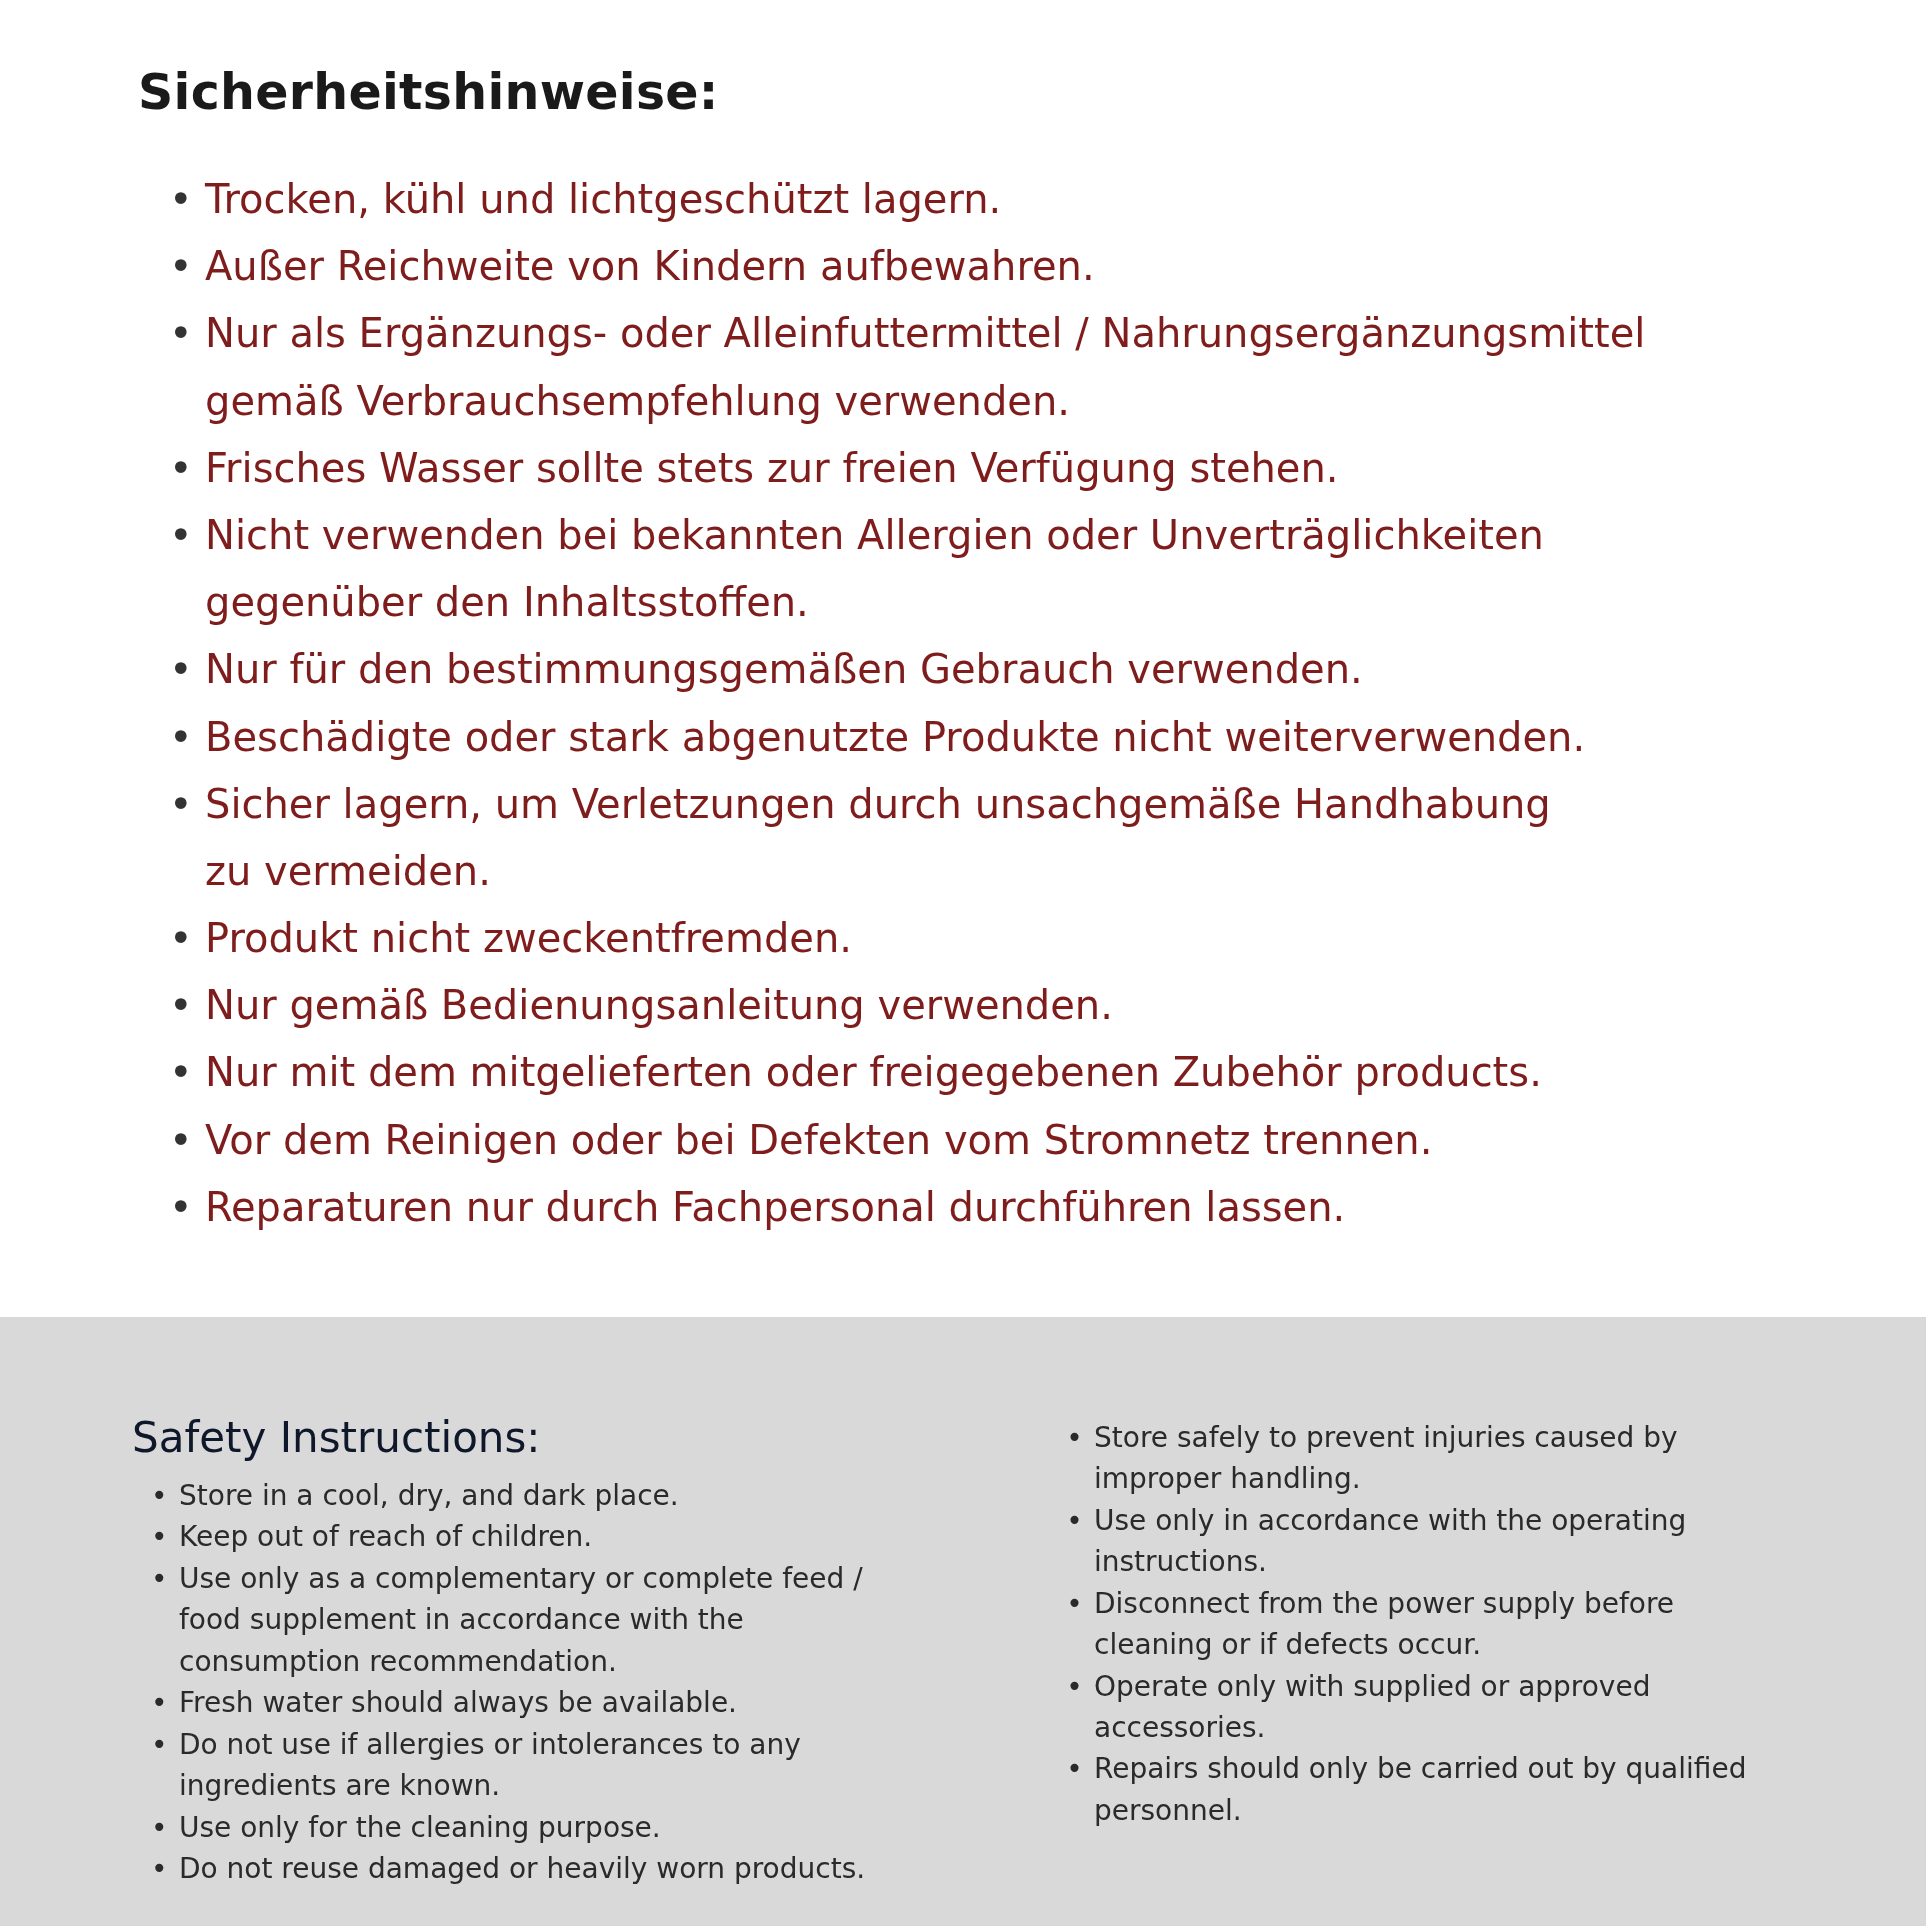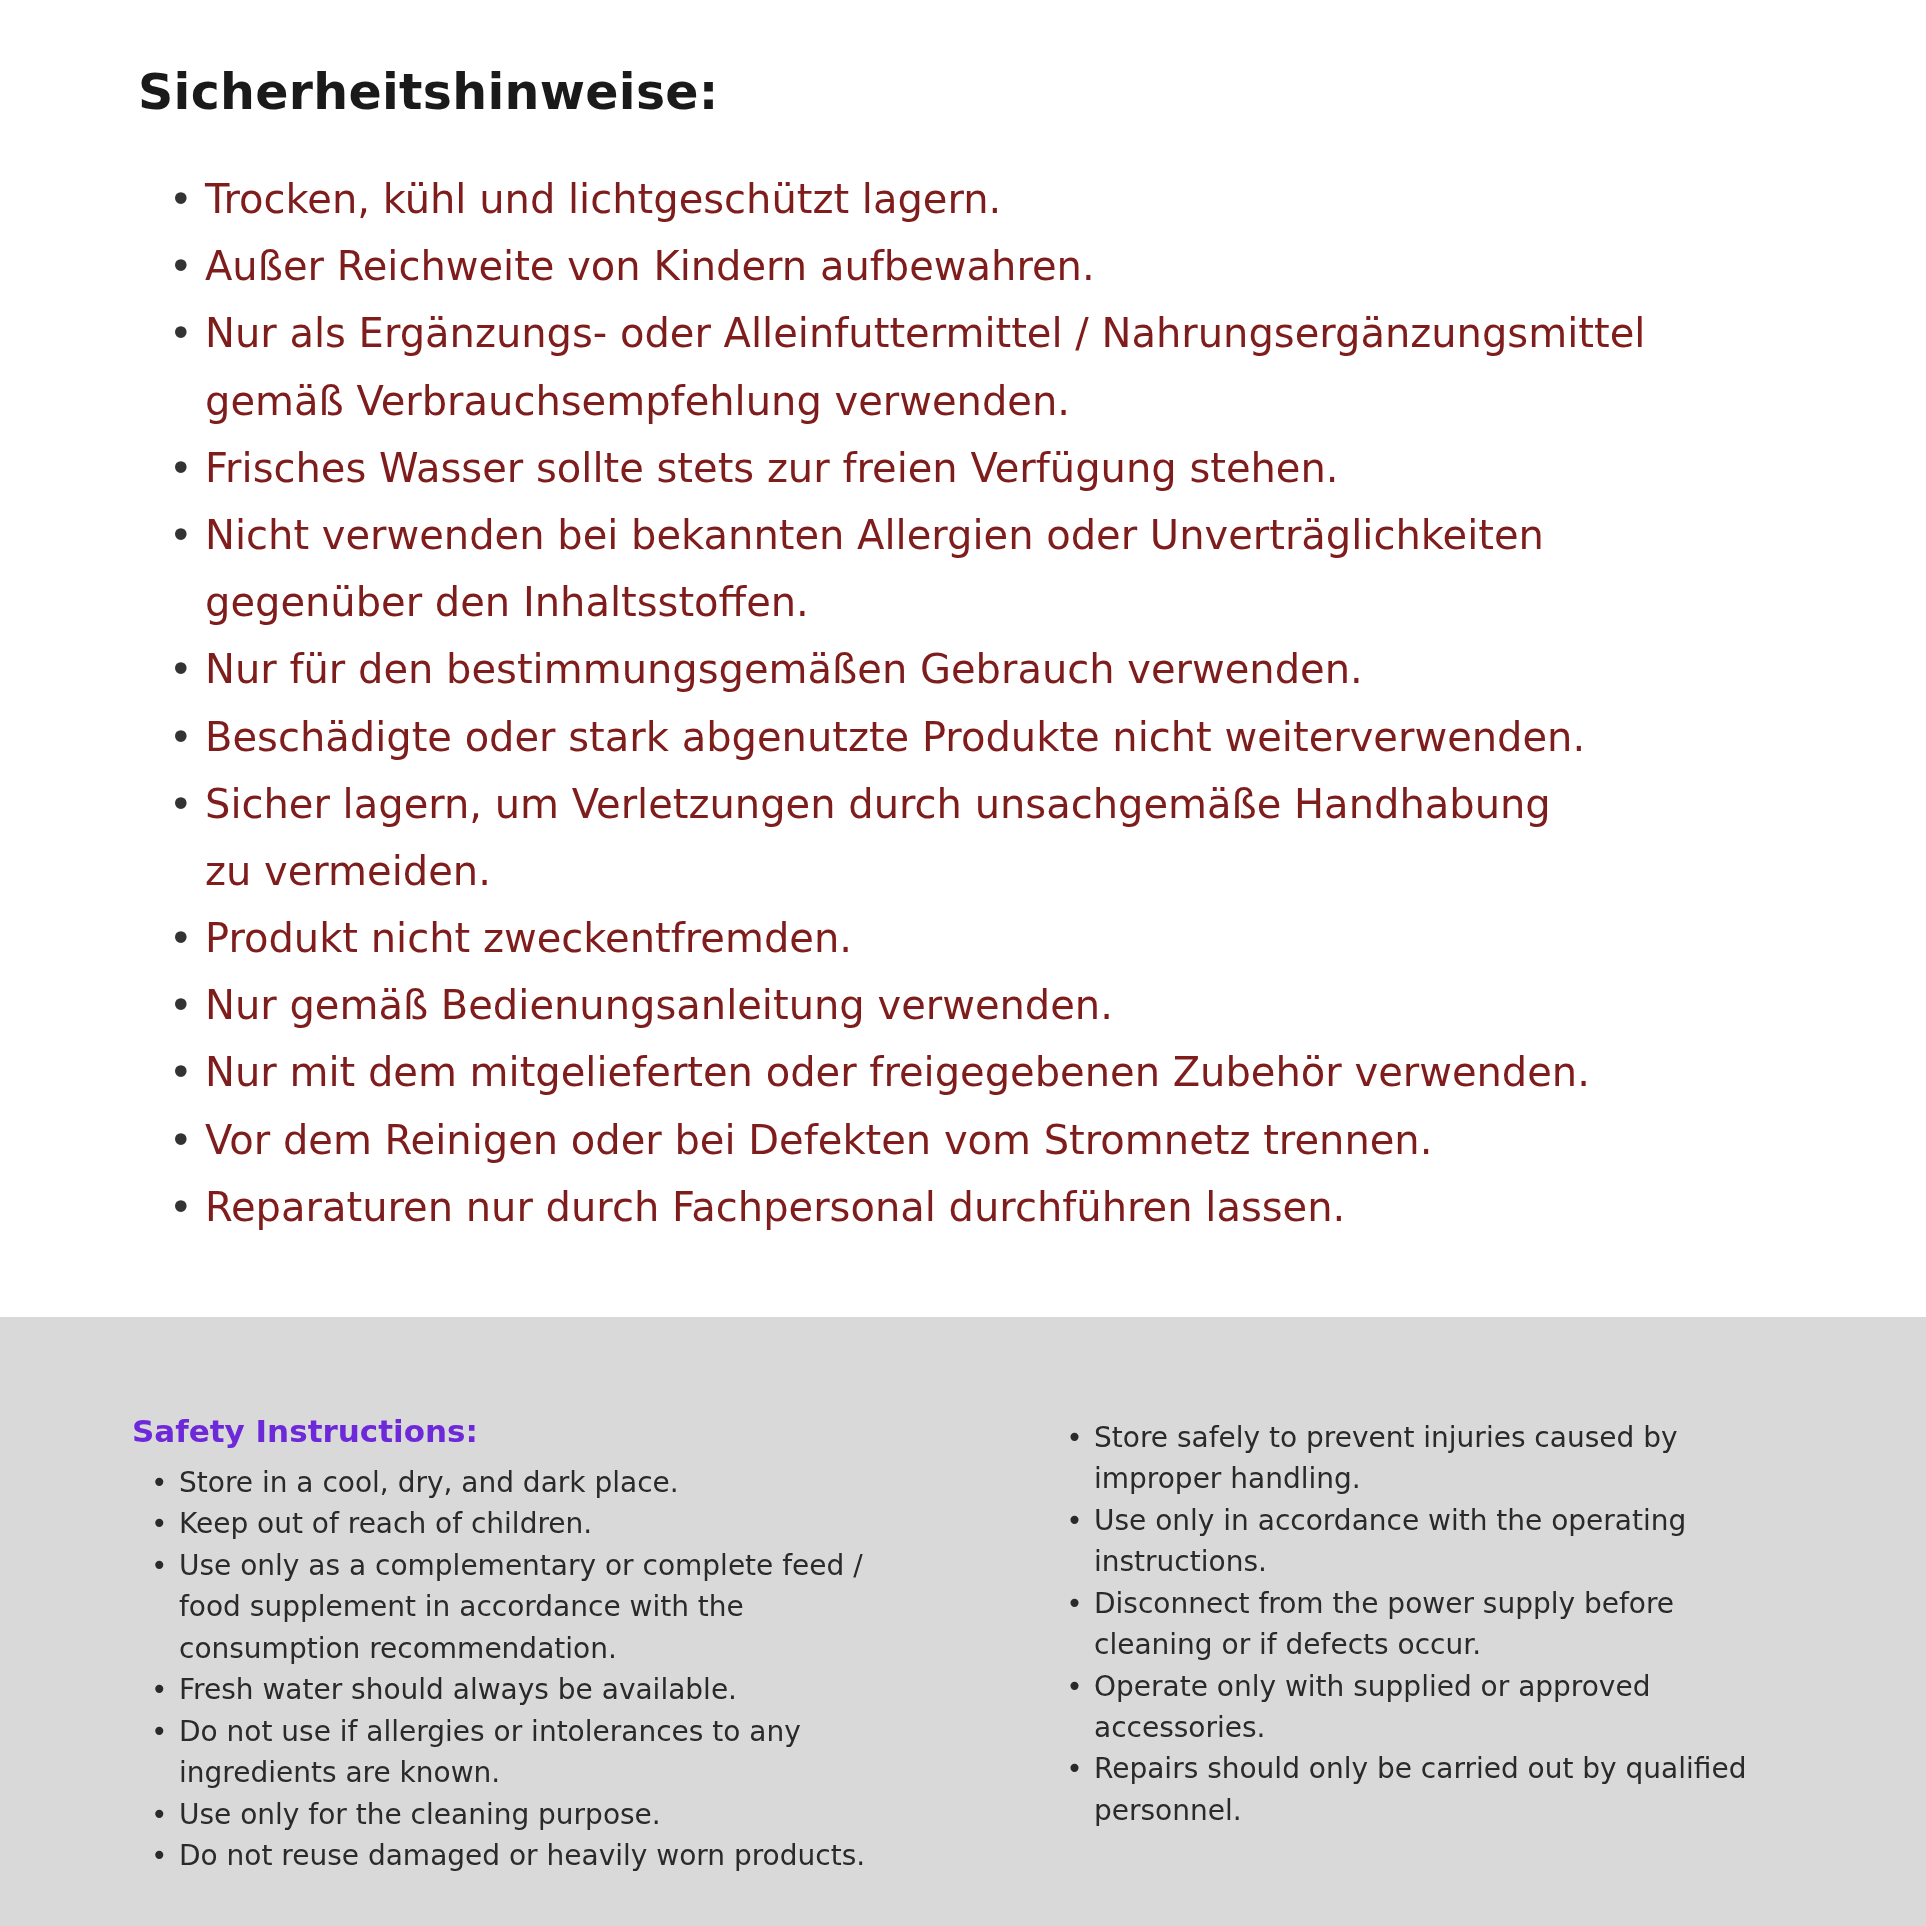--- a/index.html
+++ b/index.html
@@ -61,23 +61,23 @@
   }
   .col-left {
     width: 931px;
     flex-shrink: 0;
   }
   .col-right {
     flex: 1;
     padding-top: 3.9px;
   }
   .english-title {
-    font-size: 31px;
-    font-weight: 700;
-    color: #6d28d9;
+    font-size: 42px;
+    font-weight: 400;
+    color: #0f172a;
     margin-bottom: 13px;
   }
   .english-list {
     list-style: none;
   }
   .english-list li {
     position: relative;
     font-size: 28px;
     line-height: 1.48;
     color: #2a2a2a;
@@ -116,21 +116,21 @@
 gemäß Verbrauchsempfehlung verwenden.</li>
       <li>Frisches Wasser sollte stets zur freien Verfügung stehen.</li>
       <li>Nicht verwenden bei bekannten Allergien oder Unverträglichkeiten
 gegenüber den Inhaltsstoffen.</li>
       <li>Nur für den bestimmungsgemäßen Gebrauch verwenden.</li>
       <li>Beschädigte oder stark abgenutzte Produkte nicht weiterverwenden.</li>
       <li>Sicher lagern, um Verletzungen durch unsachgemäße Handhabung
 zu vermeiden.</li>
       <li>Produkt nicht zweckentfremden.</li>
       <li>Nur gemäß Bedienungsanleitung verwenden.</li>
-      <li>Nur mit dem mitgelieferten oder freigegebenen Zubehör verwenden.</li>
+      <li>Nur mit dem mitgelieferten oder freigegebenen Zubehör products.</li>
       <li>Vor dem Reinigen oder bei Defekten vom Stromnetz trennen.</li>
       <li>Reparaturen nur durch Fachpersonal durchführen lassen.</li>
     </ul>
   </section>
 
   <section class="english-section">
     <div class="col-left">
       <h2 class="english-title">Safety Instructions:</h2>
       <ul class="english-list">
         <li>Store in a cool, dry, and dark place.</li>

